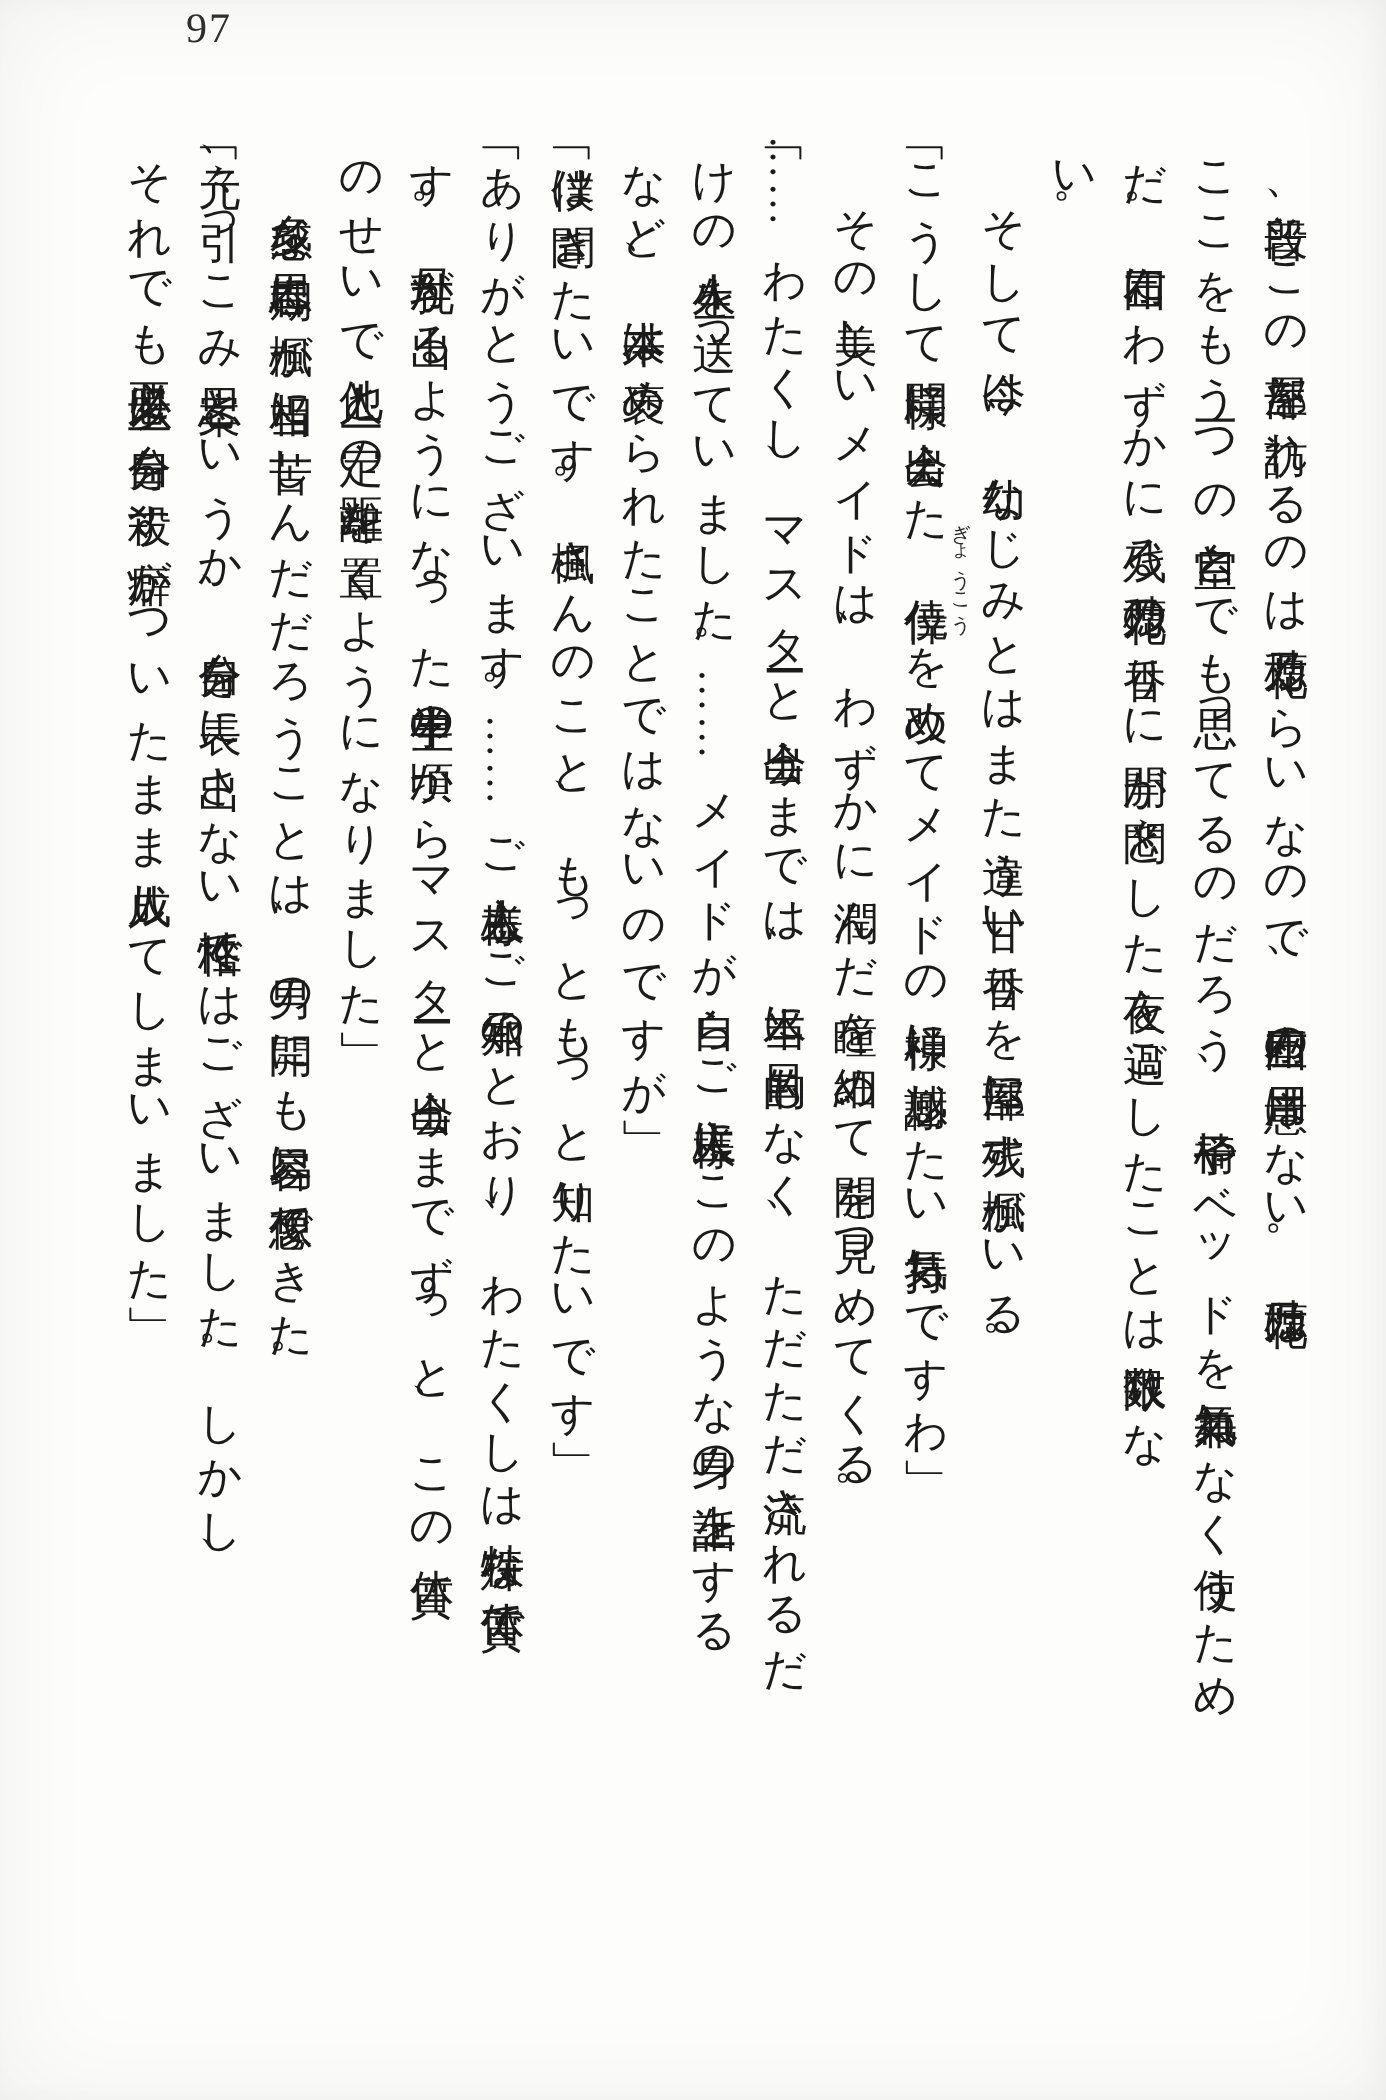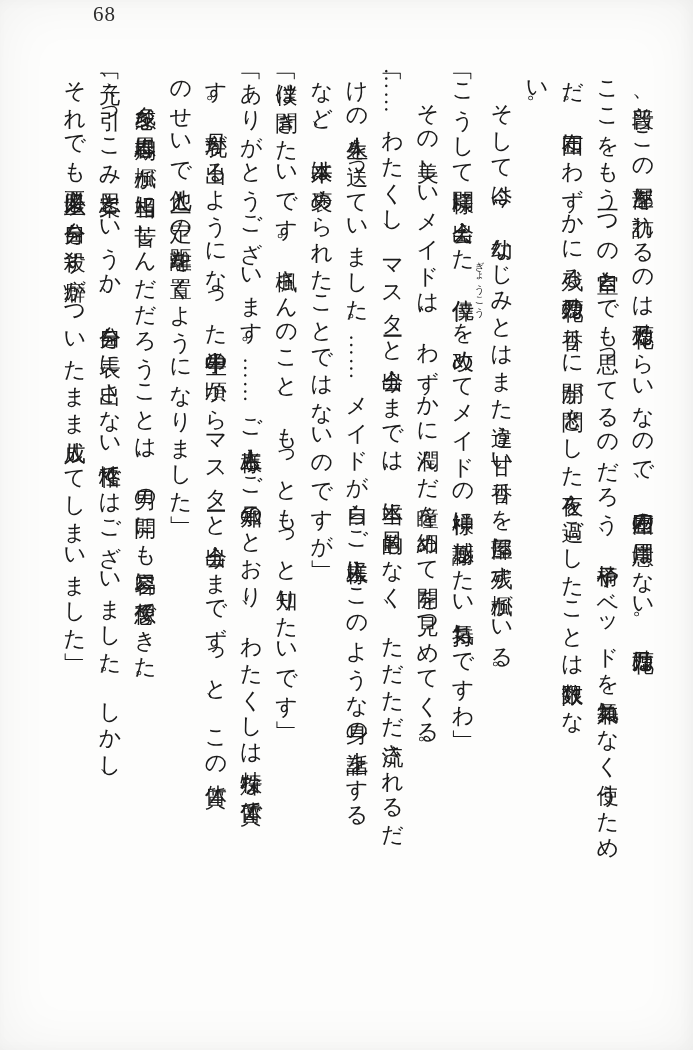--- a/index.html
+++ b/index.html
@@ -46,21 +46,21 @@
   rt {
     font-size: 10px;
     letter-spacing: 0;
     color: #2a2a2a;
   }
 </style>
 </head>
 <body>
 
 <div class="page">
-  <div class="page-number">68</div>
+  <div class="page-number">97</div>
   <div class="text-block" id="text-block">
       <div class="line">　普段、この部屋を訪れるのは穂乃花くらいなので、座布団の用意はない。穂乃花は</div>
       <div class="line">ここをもう一つの自室とでも思ってるのだろう、椅子やベッドを気兼ねなく使うため</div>
       <div class="line">だ。布団にわずかに残る穂乃花の香りに開が悶々とした夜を過ごしたことは数限りな</div>
       <div class="line">い。</div>
       <div class="line">　そして今は、幼なじみとはまた違う甘い香りを部屋に残す楓がいる。</div>
       <div class="line">「こうして開様に出会えた<ruby>僥倖<rt>ぎょうこう</rt></ruby>を改めてメイドの神様に感謝したい気持ちですわ」</div>
       <div class="line">　その美しいメイドは、わずかに潤んだ瞳を細めて開を見つめてくる。</div>
       <div class="line">「……わたくし、マスターと出会うまでは、本当に目的もなく、ただただ流されるだ</div>
       <div class="line">けの人生を送っていました。……メイドが自らご主人様にこのような身の上話をする</div>

